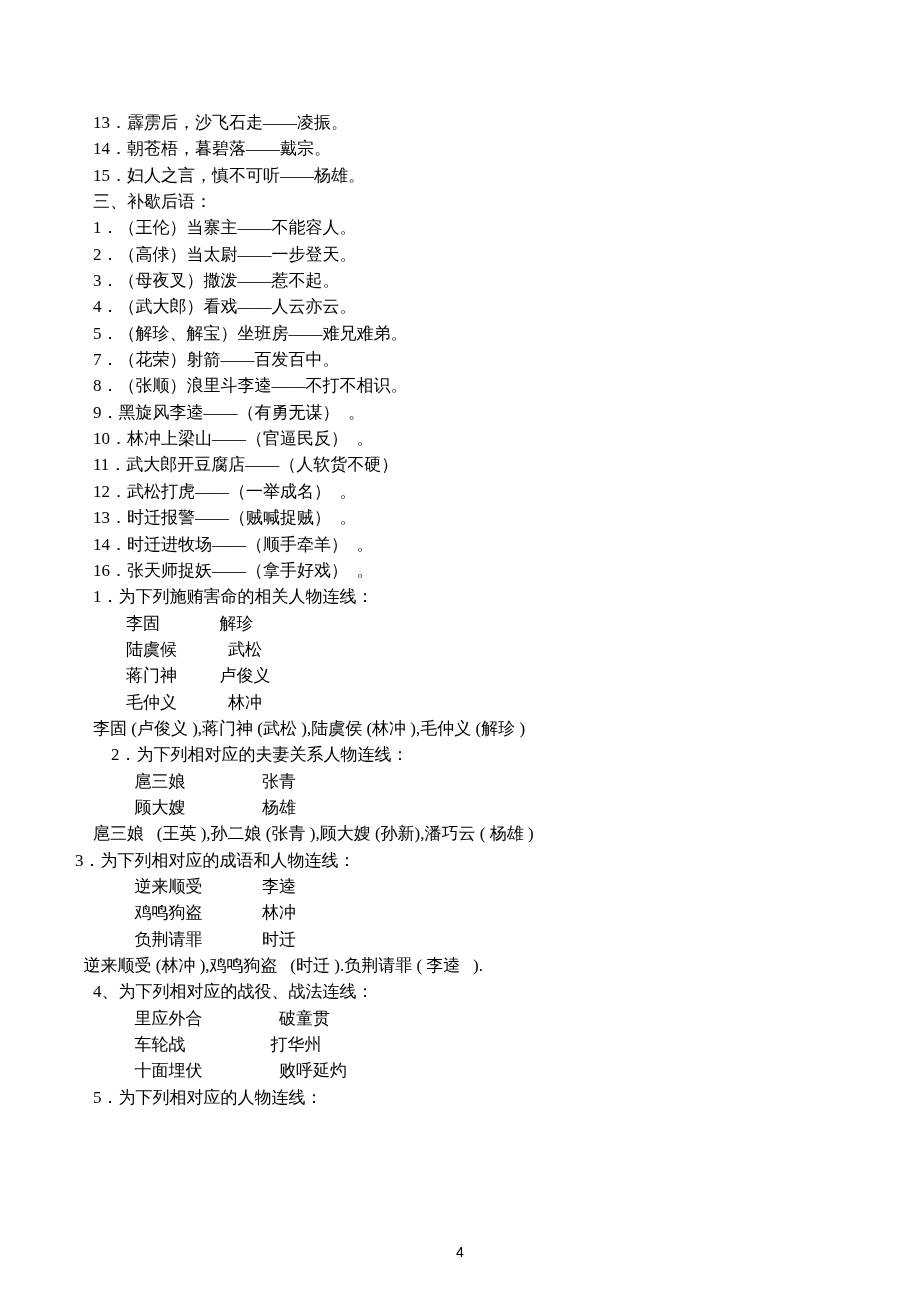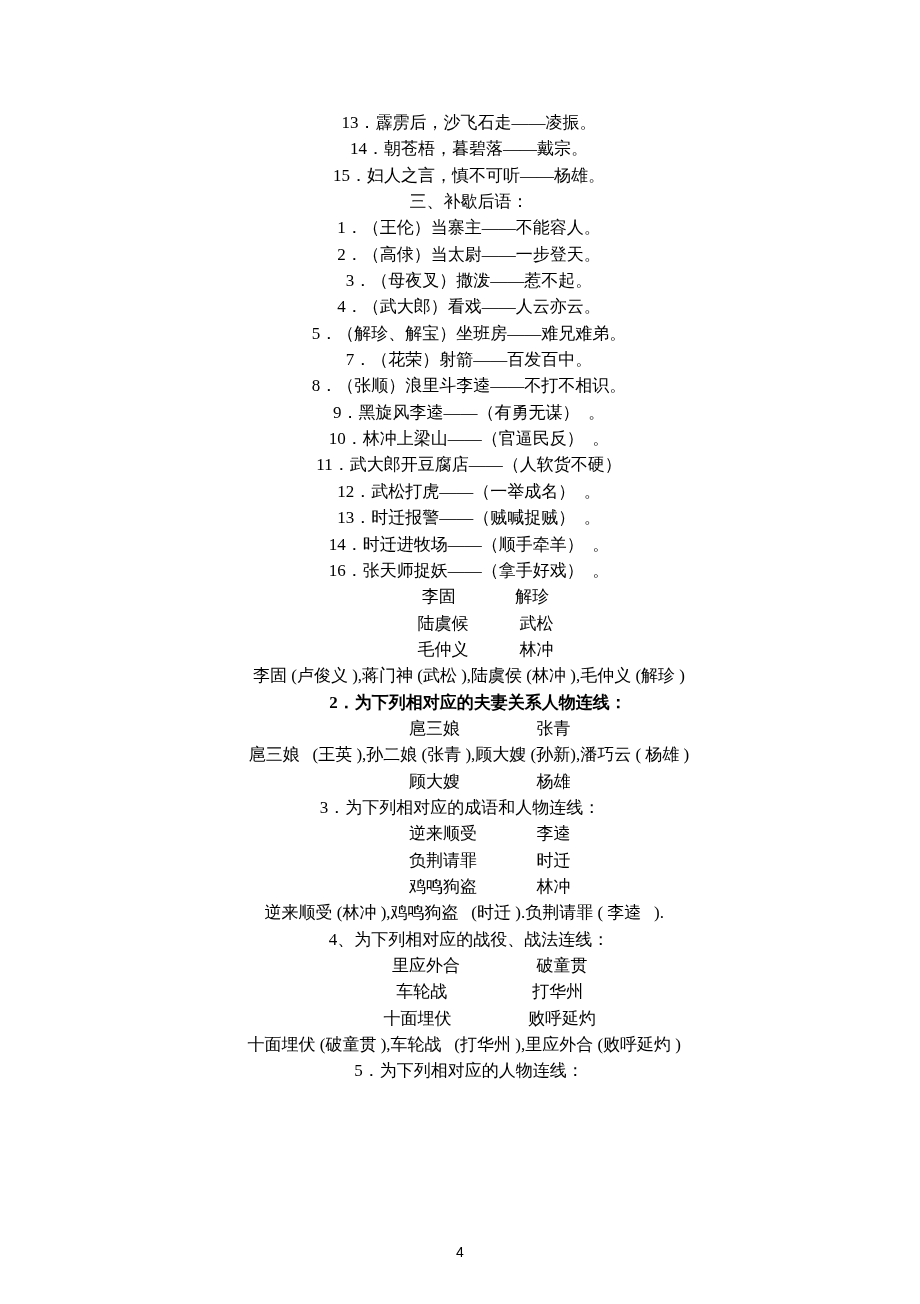--- a/index.html
+++ b/index.html
@@ -1,29 +1,29 @@
 <!DOCTYPE html>
 <html><head>
 <meta charset="utf-8">
 <style>
-  * { margin: 0; padding: 0; box-sizing: border-box; text-align: center; }
+  * { margin: 0; padding: 0; box-sizing: border-box; }
   body {
     width: 920px;
     height: 1304px;
     background: #fff;
     font-family: "SimSun", "Songti SC", serif;
     font-size: 17px;
     color: #000;
     line-height: 1.55;
     padding: 110px 75px 60px 75px;
     position: relative;
   }
   .line { white-space: pre; }
   .indent1 { padding-left: 18px; }
-  .indent2 { padding-left: 36px; font-weight: bold; }
+  .indent2 { padding-left: 36px; }
   .foot {
     position: absolute;
     bottom: 40px;
     left: 0;
     width: 100%;
     text-align: center;
     font-size: 14px;
     font-family: Arial, sans-serif;
   }
 </style>
@@ -42,34 +42,35 @@
     <div class="line indent1">5．（解珍、解宝）坐班房——难兄难弟。</div>
     <div class="line indent1">7．（花荣）射箭——百发百中。</div>
     <div class="line indent1">8．（张顺）浪里斗李逵——不打不相识。</div>
     <div class="line indent1">9．黑旋风李逵——（有勇无谋）  。</div>
     <div class="line indent1">10．林冲上梁山——（官逼民反）  。</div>
     <div class="line indent1">11．武大郎开豆腐店——（人软货不硬）</div>
     <div class="line indent1">12．武松打虎——（一举成名）  。</div>
     <div class="line indent1">13．时迁报警——（贼喊捉贼）  。</div>
     <div class="line indent1">14．时迁进牧场——（顺手牵羊）  。</div>
     <div class="line indent1">16．张天师捉妖——（拿手好戏）  。</div>
+    <div class="line indent1">1．为下列施贿害命的相关人物连线：</div>
     <div class="line">            李固              解珍</div>
     <div class="line">            陆虞候            武松</div>
+    <div class="line">            蒋门神          卢俊义</div>
     <div class="line">            毛仲义            林冲</div>
     <div class="line indent1">李固 (卢俊义 ),蒋门神 (武松 ),陆虞侯 (林冲 ),毛仲义 (解珍 )</div>
     <div class="line indent2">2．为下列相对应的夫妻关系人物连线：</div>
     <div class="line">              扈三娘                  张青</div>
+    <div class="line">              顾大嫂                  杨雄</div>
     <div class="line indent1">扈三娘   (王英 ),孙二娘 (张青 ),顾大嫂 (孙新),潘巧云 ( 杨雄 )</div>
-    <div class="line">              顾大嫂                  杨雄</div>
     <div class="line">3．为下列相对应的成语和人物连线：</div>
     <div class="line">              逆来顺受              李逵</div>
+    <div class="line">              鸡鸣狗盗              林冲</div>
     <div class="line">              负荆请罪              时迁</div>
-    <div class="line">              鸡鸣狗盗              林冲</div>
     <div class="line">  逆来顺受 (林冲 ),鸡鸣狗盗   (时迁 ).负荆请罪 ( 李逵   ).</div>
     <div class="line indent1">4、为下列相对应的战役、战法连线：</div>
     <div class="line">              里应外合                  破童贯</div>
     <div class="line">              车轮战                    打华州</div>
     <div class="line">              十面埋伏                  败呼延灼</div>
-    <div class="line">  十面埋伏 (破童贯 ),车轮战   (打华州 ),里应外合 (败呼延灼 )</div>
     <div class="line indent1">5．为下列相对应的人物连线：</div>
   </div>
 
 <div class="foot">4</div>
 
 </body></html>

